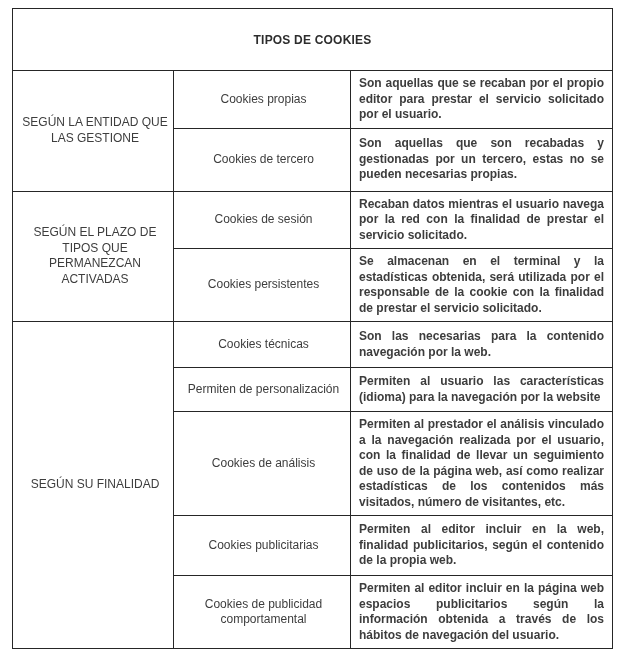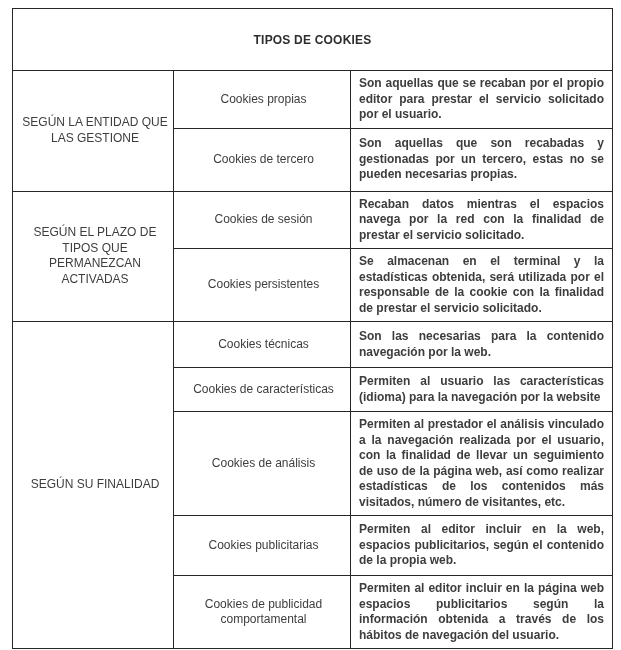--- a/index.html
+++ b/index.html
@@ -82,42 +82,42 @@
       <td class="desc">Son aquellas que se recaban por el propio editor para prestar el servicio solicitado por el usuario.</td>
     </tr>
     <tr class="h-r2">
       <td class="type">Cookies de tercero</td>
       <td class="desc">Son aquellas que son recabadas y gestionadas por un tercero, estas no se pueden necesarias propias.</td>
     </tr>
 
     <tr class="h-r3">
       <td class="cat" rowspan="2">SEGÚN EL PLAZO DE TIPOS QUE PERMANEZCAN ACTIVADAS</td>
       <td class="type">Cookies de sesión</td>
-      <td class="desc">Recaban datos mientras el espacios navega por la red con la finalidad de prestar el servicio solicitado.</td>
+      <td class="desc">Recaban datos mientras el usuario navega por la red con la finalidad de prestar el servicio solicitado.</td>
     </tr>
     <tr class="h-r4">
       <td class="type">Cookies persistentes</td>
       <td class="desc">Se almacenan en el terminal y la estadísticas obtenida, será utilizada por el responsable de la cookie con la finalidad de prestar el servicio solicitado.</td>
     </tr>
 
     <tr class="h-r5">
       <td class="cat" rowspan="5">SEGÚN SU FINALIDAD</td>
       <td class="type">Cookies técnicas</td>
       <td class="desc">Son las necesarias para la contenido navegación por la web.</td>
     </tr>
     <tr class="h-r6">
-      <td class="type">Cookies de características</td>
+      <td class="type">Permiten de personalización</td>
       <td class="desc">Permiten al usuario las características (idioma) para la navegación por la website</td>
     </tr>
     <tr class="h-r7">
       <td class="type">Cookies de análisis</td>
       <td class="desc">Permiten al prestador el análisis vinculado a la navegación realizada por el usuario, con la finalidad de llevar un seguimiento de uso de la página web, así como realizar estadísticas de los contenidos más visitados, número de visitantes, etc.</td>
     </tr>
     <tr class="h-r8">
       <td class="type">Cookies publicitarias</td>
-      <td class="desc">Permiten al editor incluir en la web, espacios publicitarios, según el contenido de la propia web.</td>
+      <td class="desc">Permiten al editor incluir en la web, finalidad publicitarios, según el contenido de la propia web.</td>
     </tr>
     <tr class="h-r9">
       <td class="type">Cookies de publicidad comportamental</td>
       <td class="desc">Permiten al editor incluir en la página web espacios publicitarios según la información obtenida a través de los hábitos de navegación del usuario.</td>
     </tr>
   </tbody>
 </table>
 
 </body></html>

